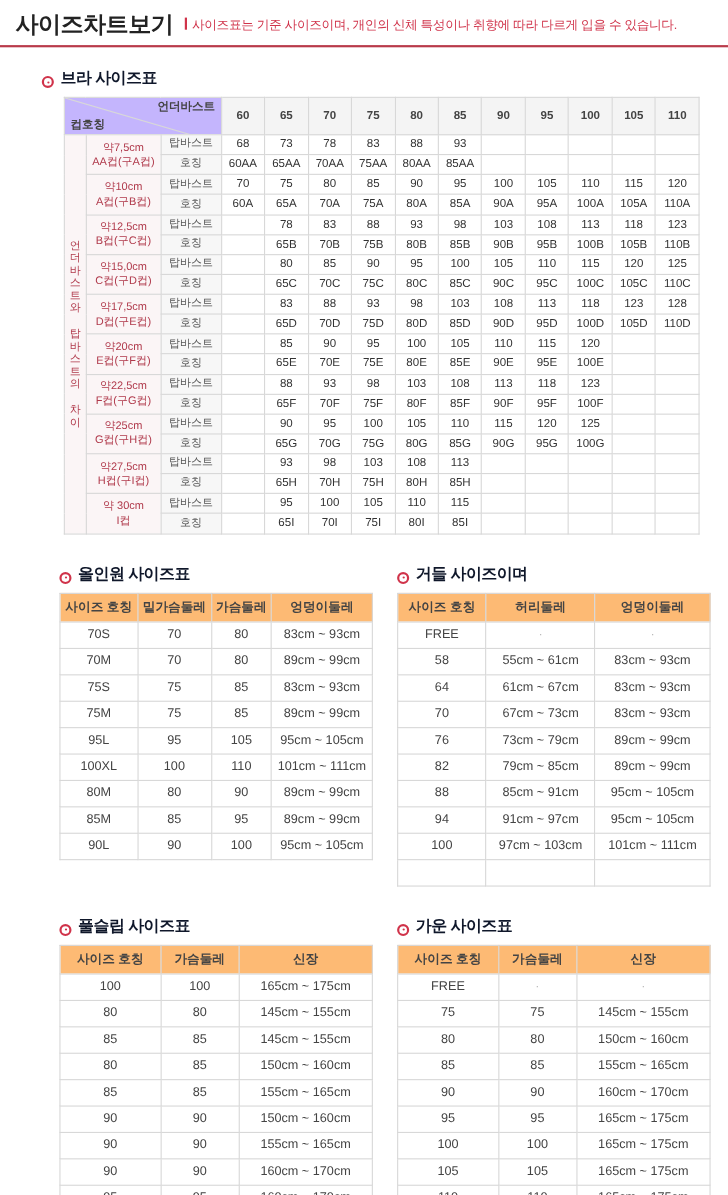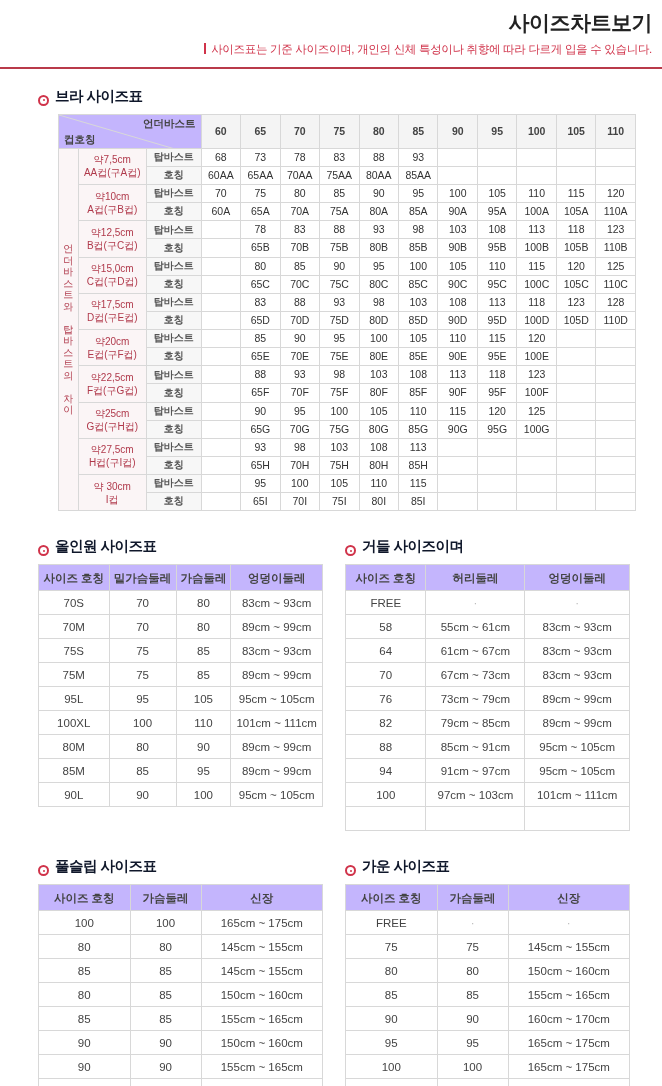--- a/index.html
+++ b/index.html
@@ -11,21 +11,20 @@
   }
   body { width: 662px; min-height: 1086px; position: relative; }
 
   
   .page-header {
     padding: 12px 10px 8px 14px;
     display: flex;
     align-items: flex-end;
     gap: 10px;
     border-bottom: 2px solid #b93a4a;
-    flex-direction: column;
   }
   .page-title {
     font-size: 21px;
     font-weight: bold;
     color: #222222;
     letter-spacing: -0.5px;
     line-height: 1;
   }
   .header-note {
     font-size: 11.5px;
@@ -81,21 +80,21 @@
   }
   table th, table td {
     border: 1px solid #d8d8d8;
     text-align: center;
     vertical-align: middle;
     padding: 3px 2px;
     font-weight: normal;
     line-height: 1.25;
   }
   table th {
-    background: #c4b5fd;
+    background: #fdba74;
     color: #444444;
     font-weight: bold;
   }
 
   
   .bra-wrap { margin: 0 0 26px 40px; }
   table.bra { width: 578px; }
   table.bra td, table.bra th { font-size: 10.5px; padding: 2px 1px; }
   table.bra .corner {
     background: #c4b5fd;
@@ -134,29 +133,28 @@
     color: #b0394b;
     width: 62px;
     font-size: 10px;
     line-height: 1.3;
   }
   table.bra td.rowlabel {
     background: #f7f7f7;
     width: 50px;
     color: #555;
     font-size: 10px;
-    font-weight: bold;
   }
   table.bra td.val { width: 36px; }
 
   
   .grid2 {
     display: flex;
     gap: 22px;
-    margin-left: 20px;
+    margin-left: 36px;
     margin-bottom: 26px;
   }
   .col { width: 285px; }
   .col .section-title { margin-left: 0; }
   table.simple { width: 285px; }
   table.simple th { height: 26px; font-size: 11.5px; }
   table.simple td { height: 24px; font-size: 11.5px; color: #444; }
   table.simple td.blank { color: #bbbbbb; }
 
   .last-block { margin-bottom: 0; }

